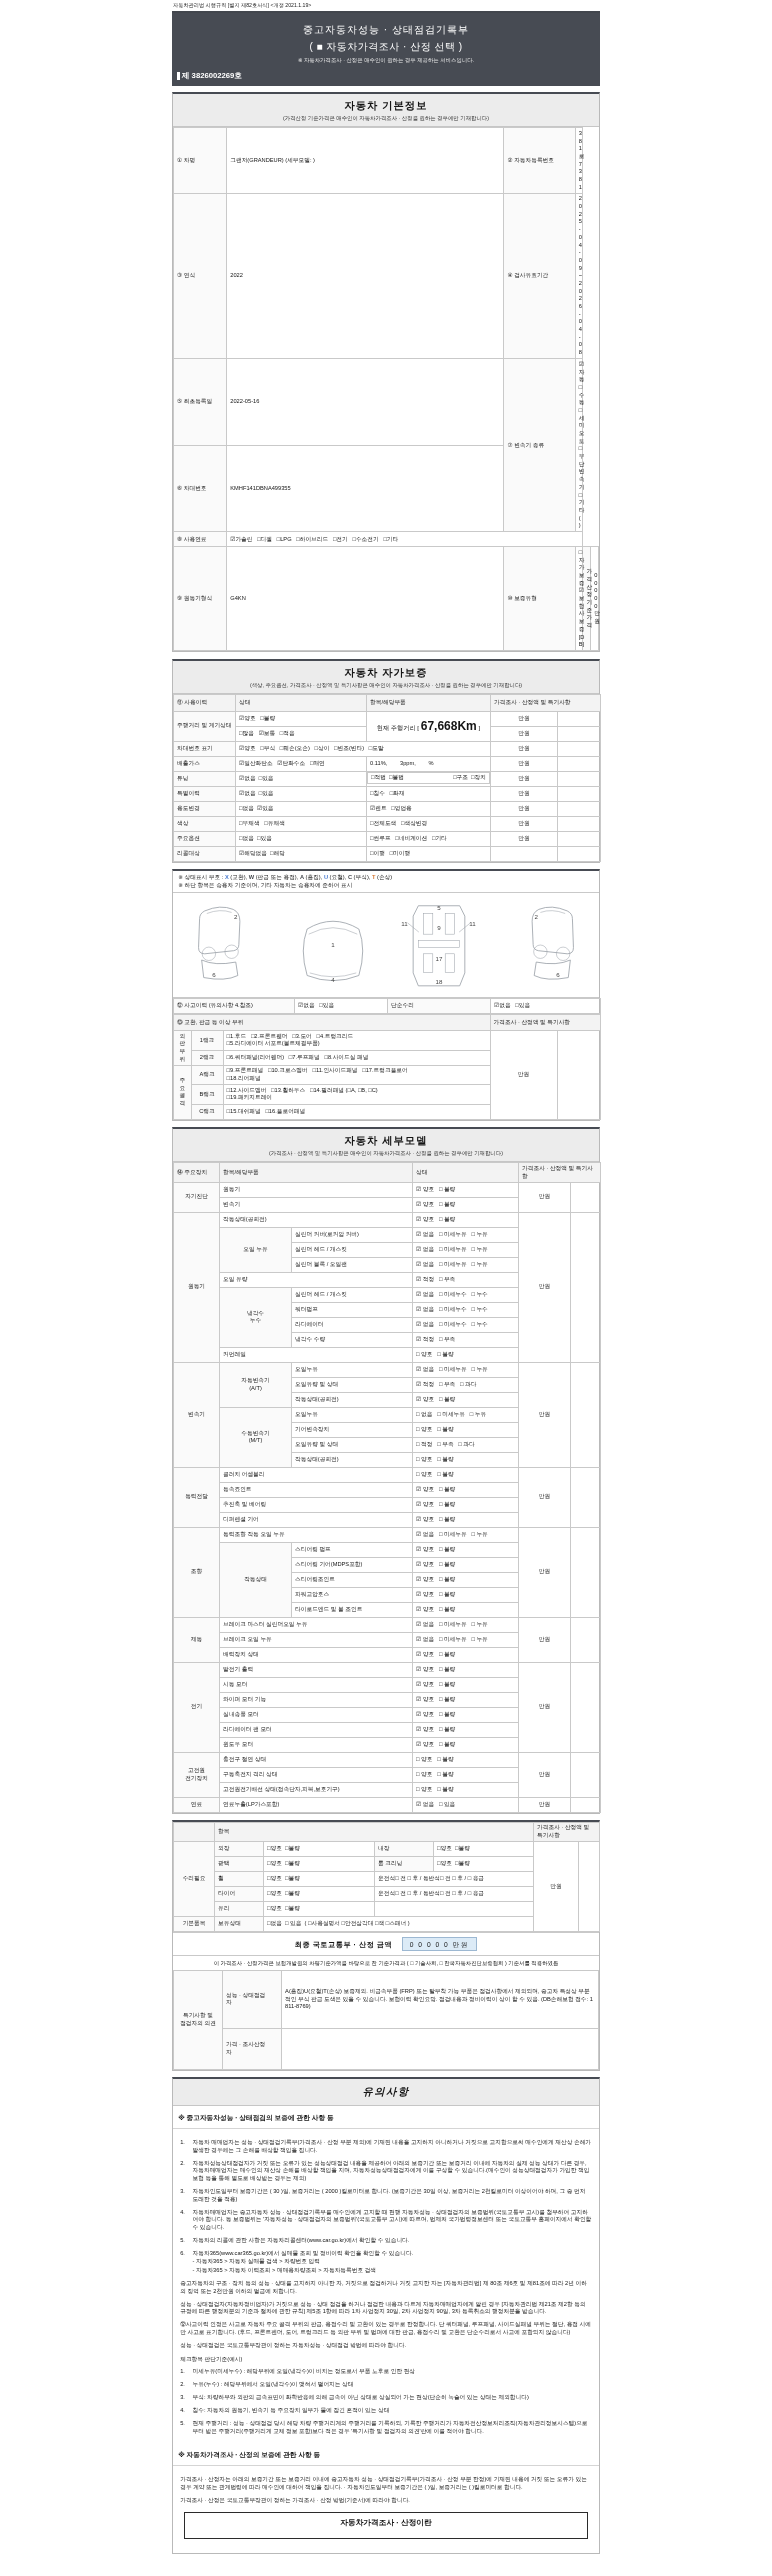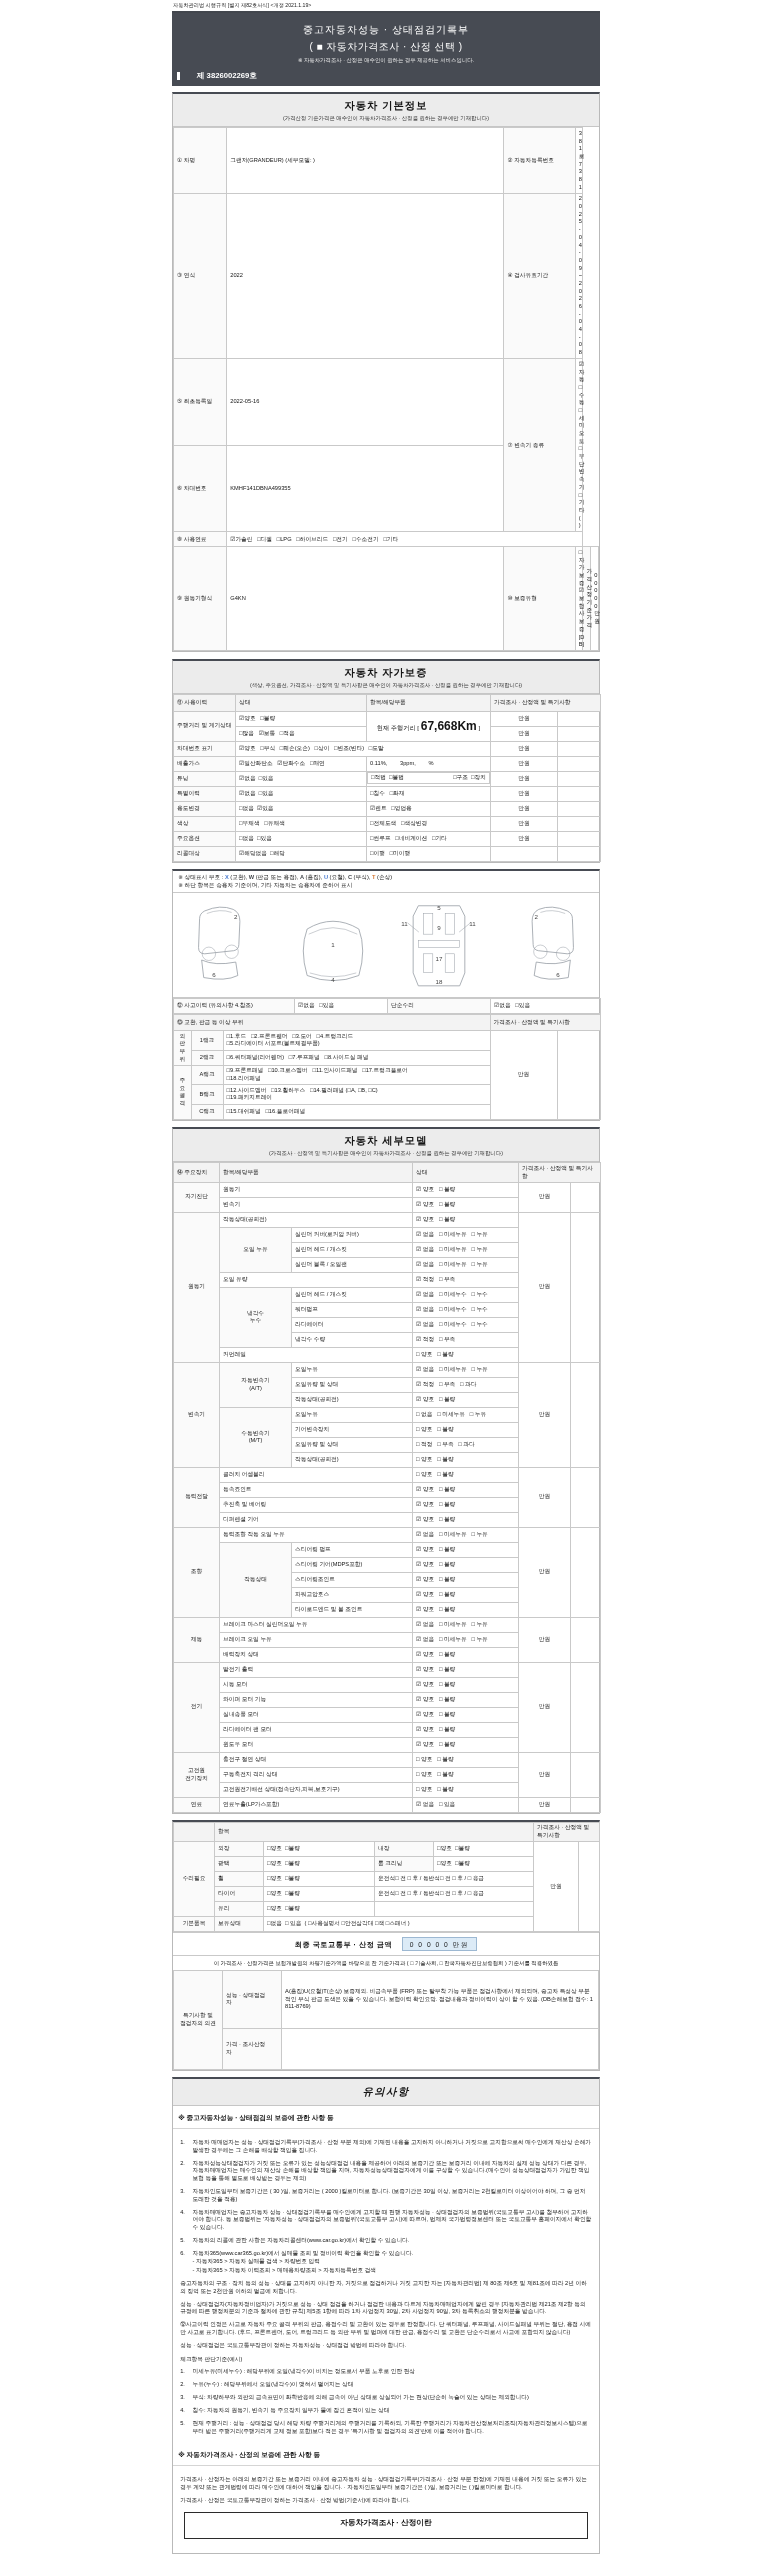--- a/index.html
+++ b/index.html
@@ -5,21 +5,21 @@
   html,body{margin:0;padding:0;background:#fff;color:#151515;
     font-family:"Liberation Sans","DejaVu Sans",sans-serif;}
   .page{width:428px;margin:0 auto;font-size:5.7px;line-height:1.35;}
   .topnote{font-size:5.2px;padding:2.1px 1px 1.5px;color:#222;}
   .rule{height:2.6px;background:#42464d;}
   
   .band{background:#474b53;color:#fff;text-align:center;padding:9.3px 5.2px 4.1px;}
   .band h1{margin:0;font-size:10px;letter-spacing:1px;font-weight:normal;}
   .band .sub{font-size:10px;margin-top:4.1px;letter-spacing:0.5px;}
   .band .note{font-size:5.4px;margin-top:3.1px;color:#e7e7e7;}
-  .band .docno{display:flex;align-items:center;gap:17px;margin-top:7.2px;
+  .band .docno{display:flex;align-items:center;gap:2px;margin-top:7.2px;
     font-size:7.7px;font-weight:bold;text-align:left;}
   .band .tick{display:inline-block;width:2.6px;height:8.2px;background:#fff;}
   
   .block{border:0.5px solid #b9b9b9;border-top:2.1px solid #474b53;margin-top:6.2px;}
   .secbar{background:#ececec;text-align:center;padding:5.2px 3.1px 4.1px;border-bottom:0.5px solid #c6c6c6;}
   .secbar .t{font-size:10.3px;font-weight:bold;letter-spacing:1px;}
   .secbar .n{font-size:5.4px;margin-top:2.1px;color:#333;}
   
   table{border-collapse:collapse;width:100%;font-size:5.7px;table-layout:fixed;}
   td,th{border:0.5px solid #c9c9c9;padding:1.5px 3.1px;vertical-align:middle;

